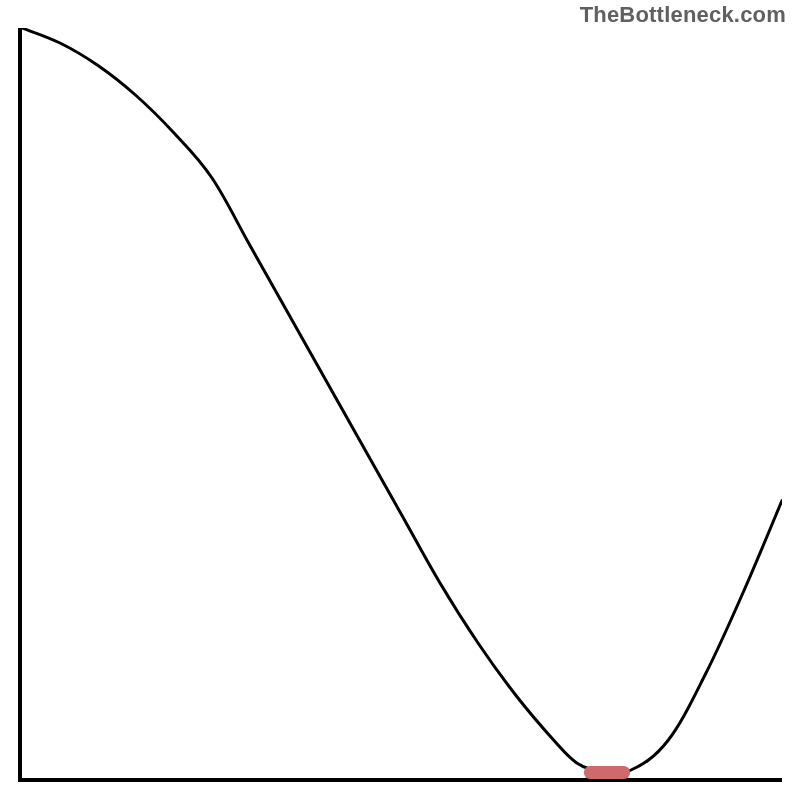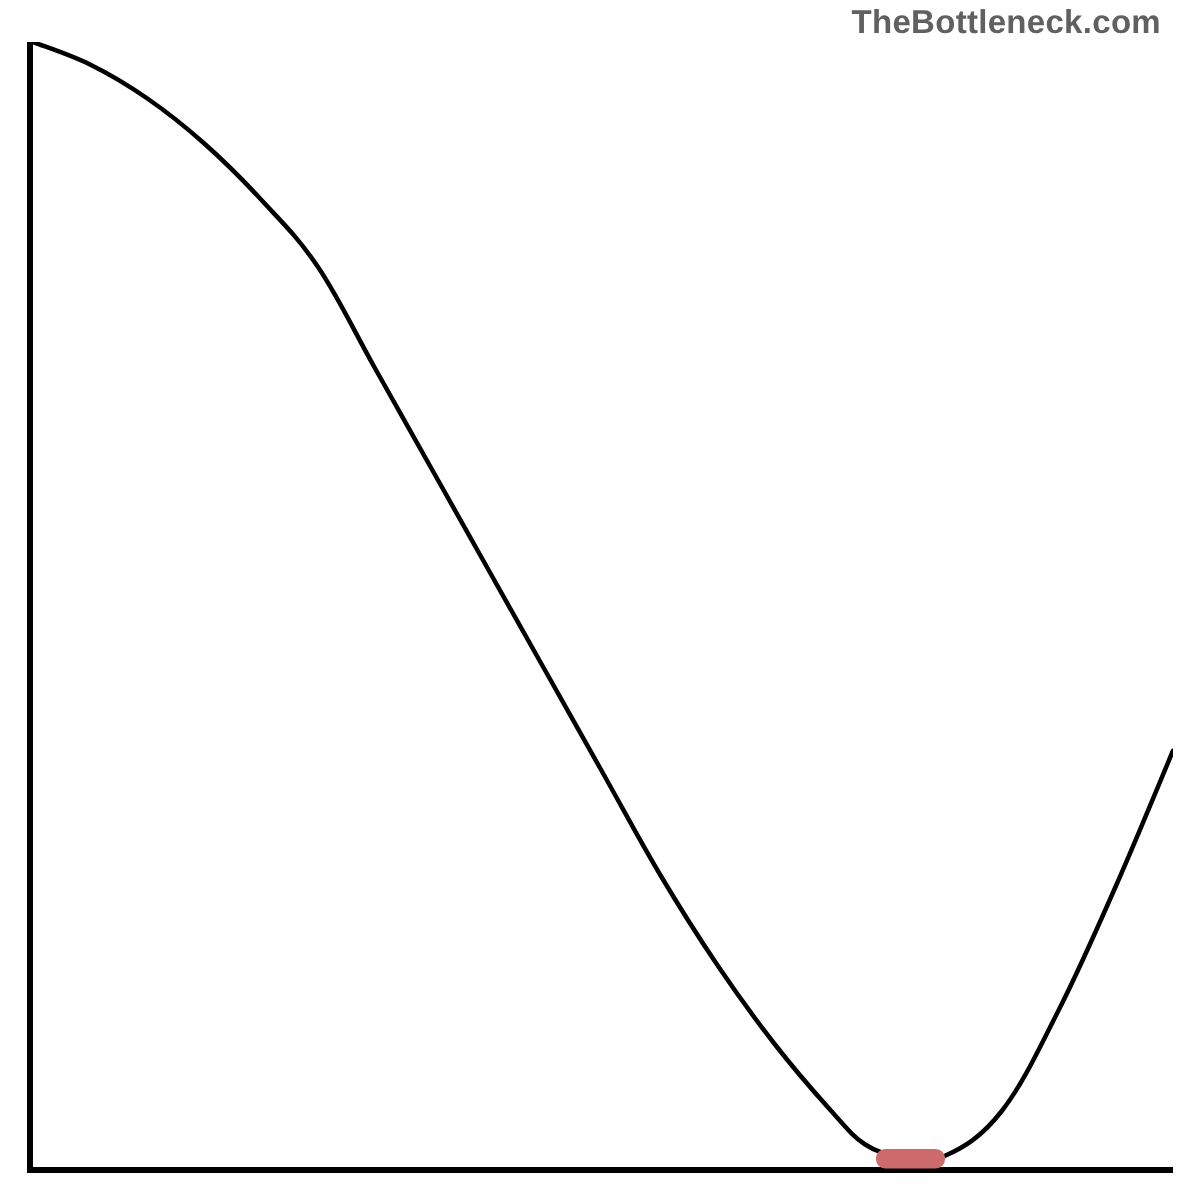--- a/index.html
+++ b/index.html
@@ -12,21 +12,21 @@
     overflow: hidden;
   }
   .container {
     position: relative;
     width: 800px;
     height: 800px;
   }
   .watermark {
     position: absolute;
     top: 2px;
-    right: 26px;
+    right: 14px;
     font-size: 22px;
     font-weight: 600;
     color: #606060;
     letter-spacing: 0.2px;
     z-index: 5;
   }
   .plot-frame {
     position: absolute;
     left: 18px;
     top: 28px;

